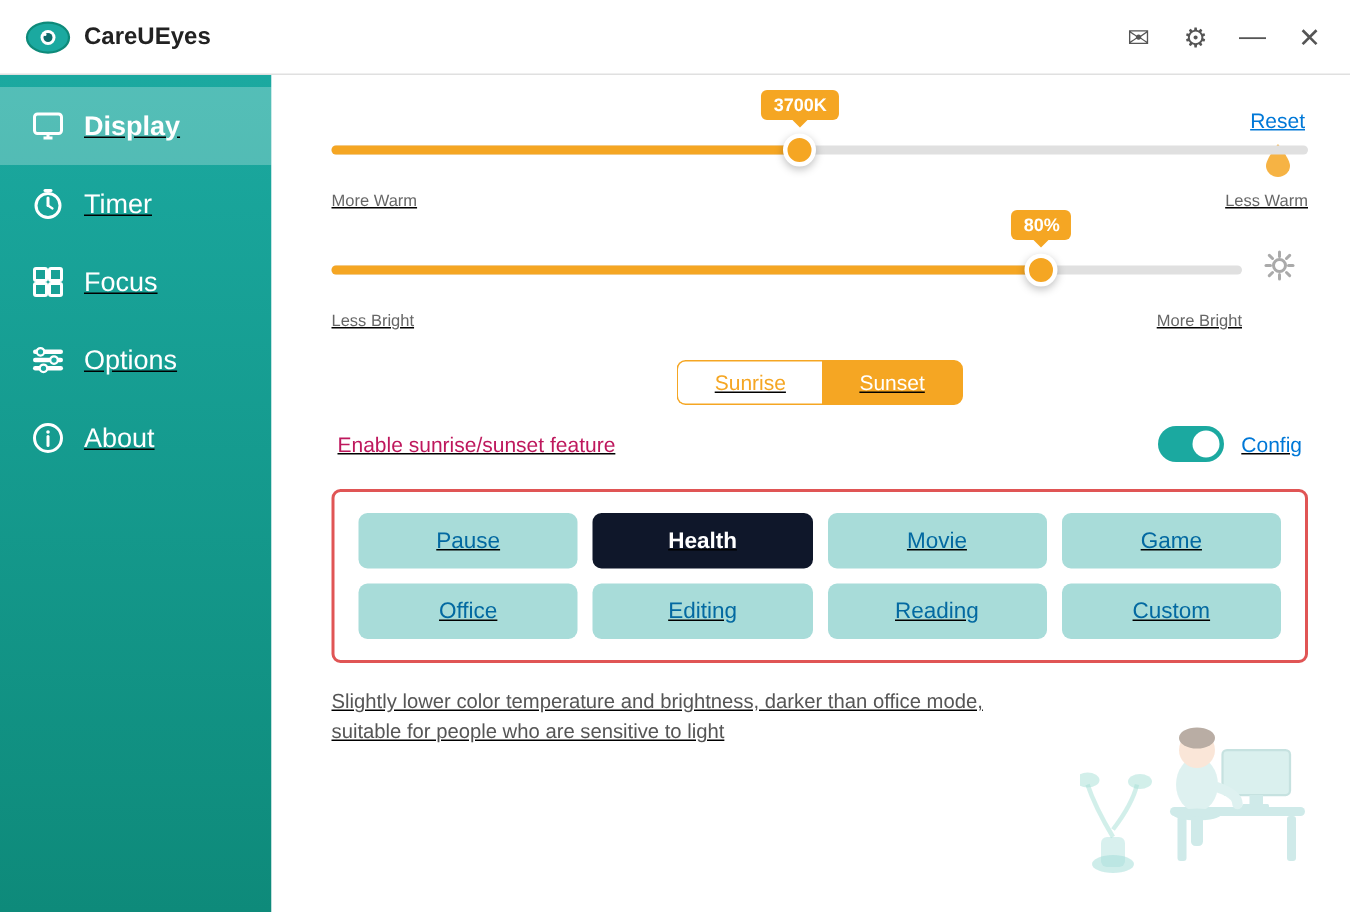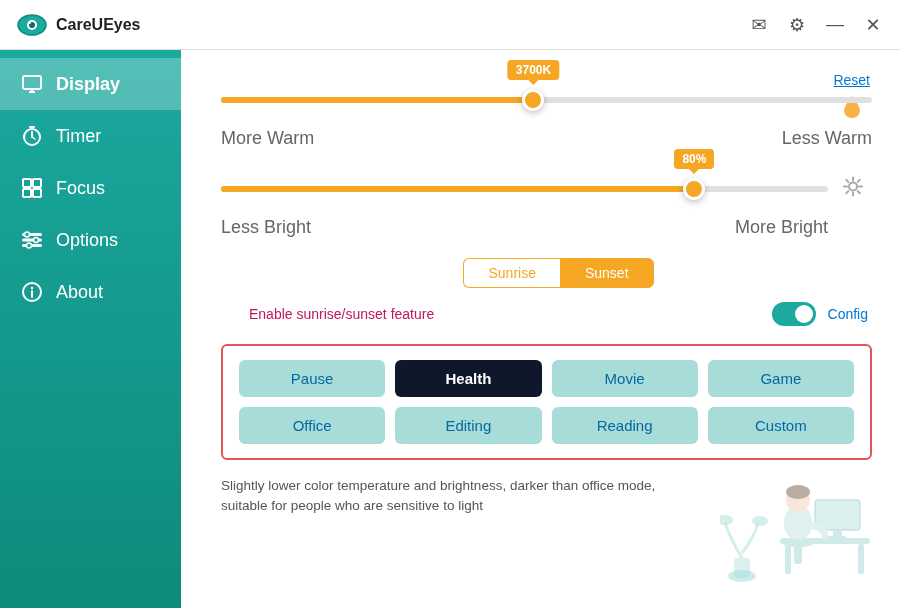--- a/index.html
+++ b/index.html
@@ -52,20 +52,21 @@
       cursor: pointer;
       color: #555;
       font-size: 18px;
     }
 
     
     .main-layout {
       display: flex;
       flex: 1;
       overflow: hidden;
+      text-decoration: underline;
     }
 
     
     .sidebar {
       width: 181px;
       background: linear-gradient(180deg, #1ba9a0 0%, #0e8a7a 100%);
       display: flex;
       flex-direction: column;
       padding-top: 8px;
       flex-shrink: 0;
@@ -103,21 +104,21 @@
       padding: 30px 28px 20px 40px;
       overflow-y: auto;
       position: relative;
     }
 
     
     .slider-section { margin-bottom: 20px; }
     .slider-label-row {
       display: flex;
       justify-content: space-between;
-      font-size: 18px;
+      font-size: 11px;
       color: #666;
       margin-top: 8px;
     }
     .slider-wrapper {
       position: relative;
       height: 40px;
       display: flex;
       align-items: center;
     }
     .slider-track {
@@ -201,21 +202,20 @@
       right: -36px;
       top: 50%;
       transform: translateY(-50%);
       color: #aaa;
       font-size: 20px;
     }
 
     
     .sunrise-section {
       margin-bottom: 18px;
-      margin-left: 24px;
     }
     .toggle-row {
       display: flex;
       align-items: center;
       gap: 0;
       justify-content: center;
       margin-bottom: 14px;
     }
     .toggle-btn {
       padding: 6px 24px;

